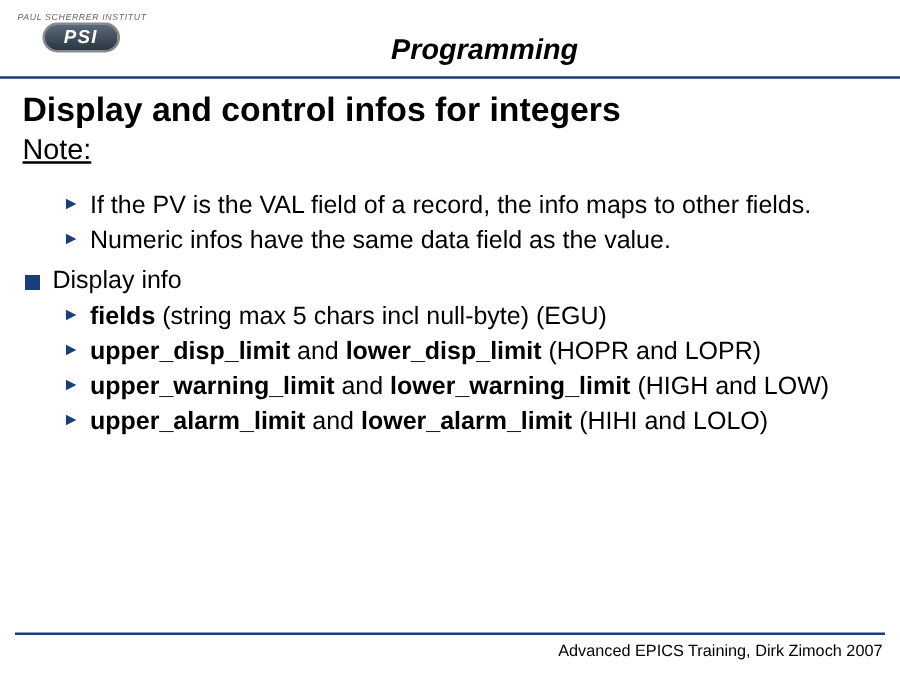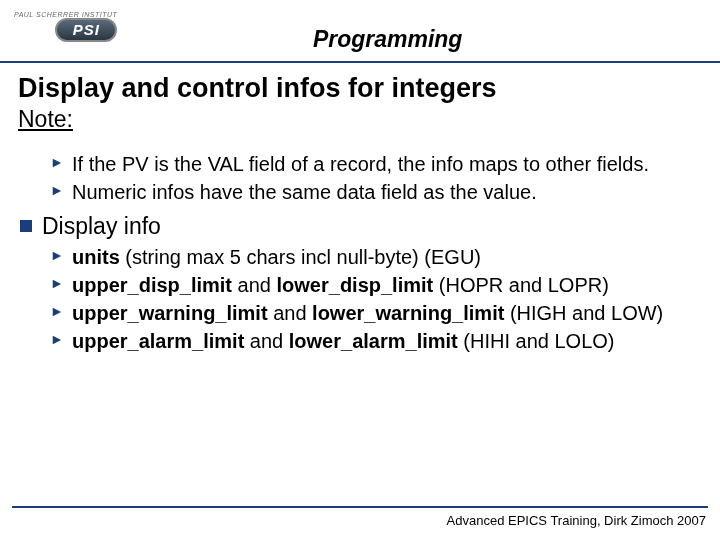--- a/index.html
+++ b/index.html
@@ -14,21 +14,21 @@
   }
   .header {
     display: flex;
     align-items: center;
     padding: 0 12px 8px 12px;
     border-bottom: 2px solid #1a3d7c;
   }
   .logo-block {
     display: flex;
     flex-direction: column;
-    align-items: flex-end;
+    align-items: center;
   }
   .logo-top {
     font-size: 7px;
     letter-spacing: 0.5px;
     color: #666;
     font-style: italic;
     margin-left: 2px;
   }
   .logo-badge {
     width: 62px;
@@ -75,21 +75,21 @@
   }
   .bullets .item::before {
     content: "►";
     position: absolute;
     left: 0;
     top: 2px;
     color: #1a3d7c;
     font-size: 14px;
   }
   .section-head {
-    font-size: 23px;
+    font-size: 20px;
     margin-top: 8px;
     margin-bottom: 4px;
     position: relative;
     padding-left: 24px;
   }
   .section-head::before {
     content: "";
     position: absolute;
     left: 2px;
     top: 7px;
@@ -131,21 +131,21 @@
 
   <div class="note-label">Note:</div>
   <div class="bullets">
     <div class="item">If the PV is the VAL field of a record, the info maps to other fields.</div>
     <div class="item">Numeric infos have the same data field as the value.</div>
   </div>
 
   <div class="section-head">Display info</div>
   <div class="bullets">
     <div class="item">
-      <span class="b">units</span><span> (string max 5 chars incl null-byte)  (EGU)</span>
+      <span class="b">fields</span><span> (string max 5 chars incl null-byte)  (EGU)</span>
     </div>
     <div class="item">
       <span class="b">upper_disp_limit</span><span> and </span><span class="b">lower_disp_limit</span><span> (HOPR and LOPR)</span>
     </div>
     <div class="item">
       <span class="b">upper_warning_limit</span><span> and </span><span class="b">lower_warning_limit</span><span> (HIGH and LOW)</span>
     </div>
     <div class="item">
       <span class="b">upper_alarm_limit</span><span> and </span><span class="b">lower_alarm_limit</span><span> (HIHI and LOLO)</span>
     </div>

